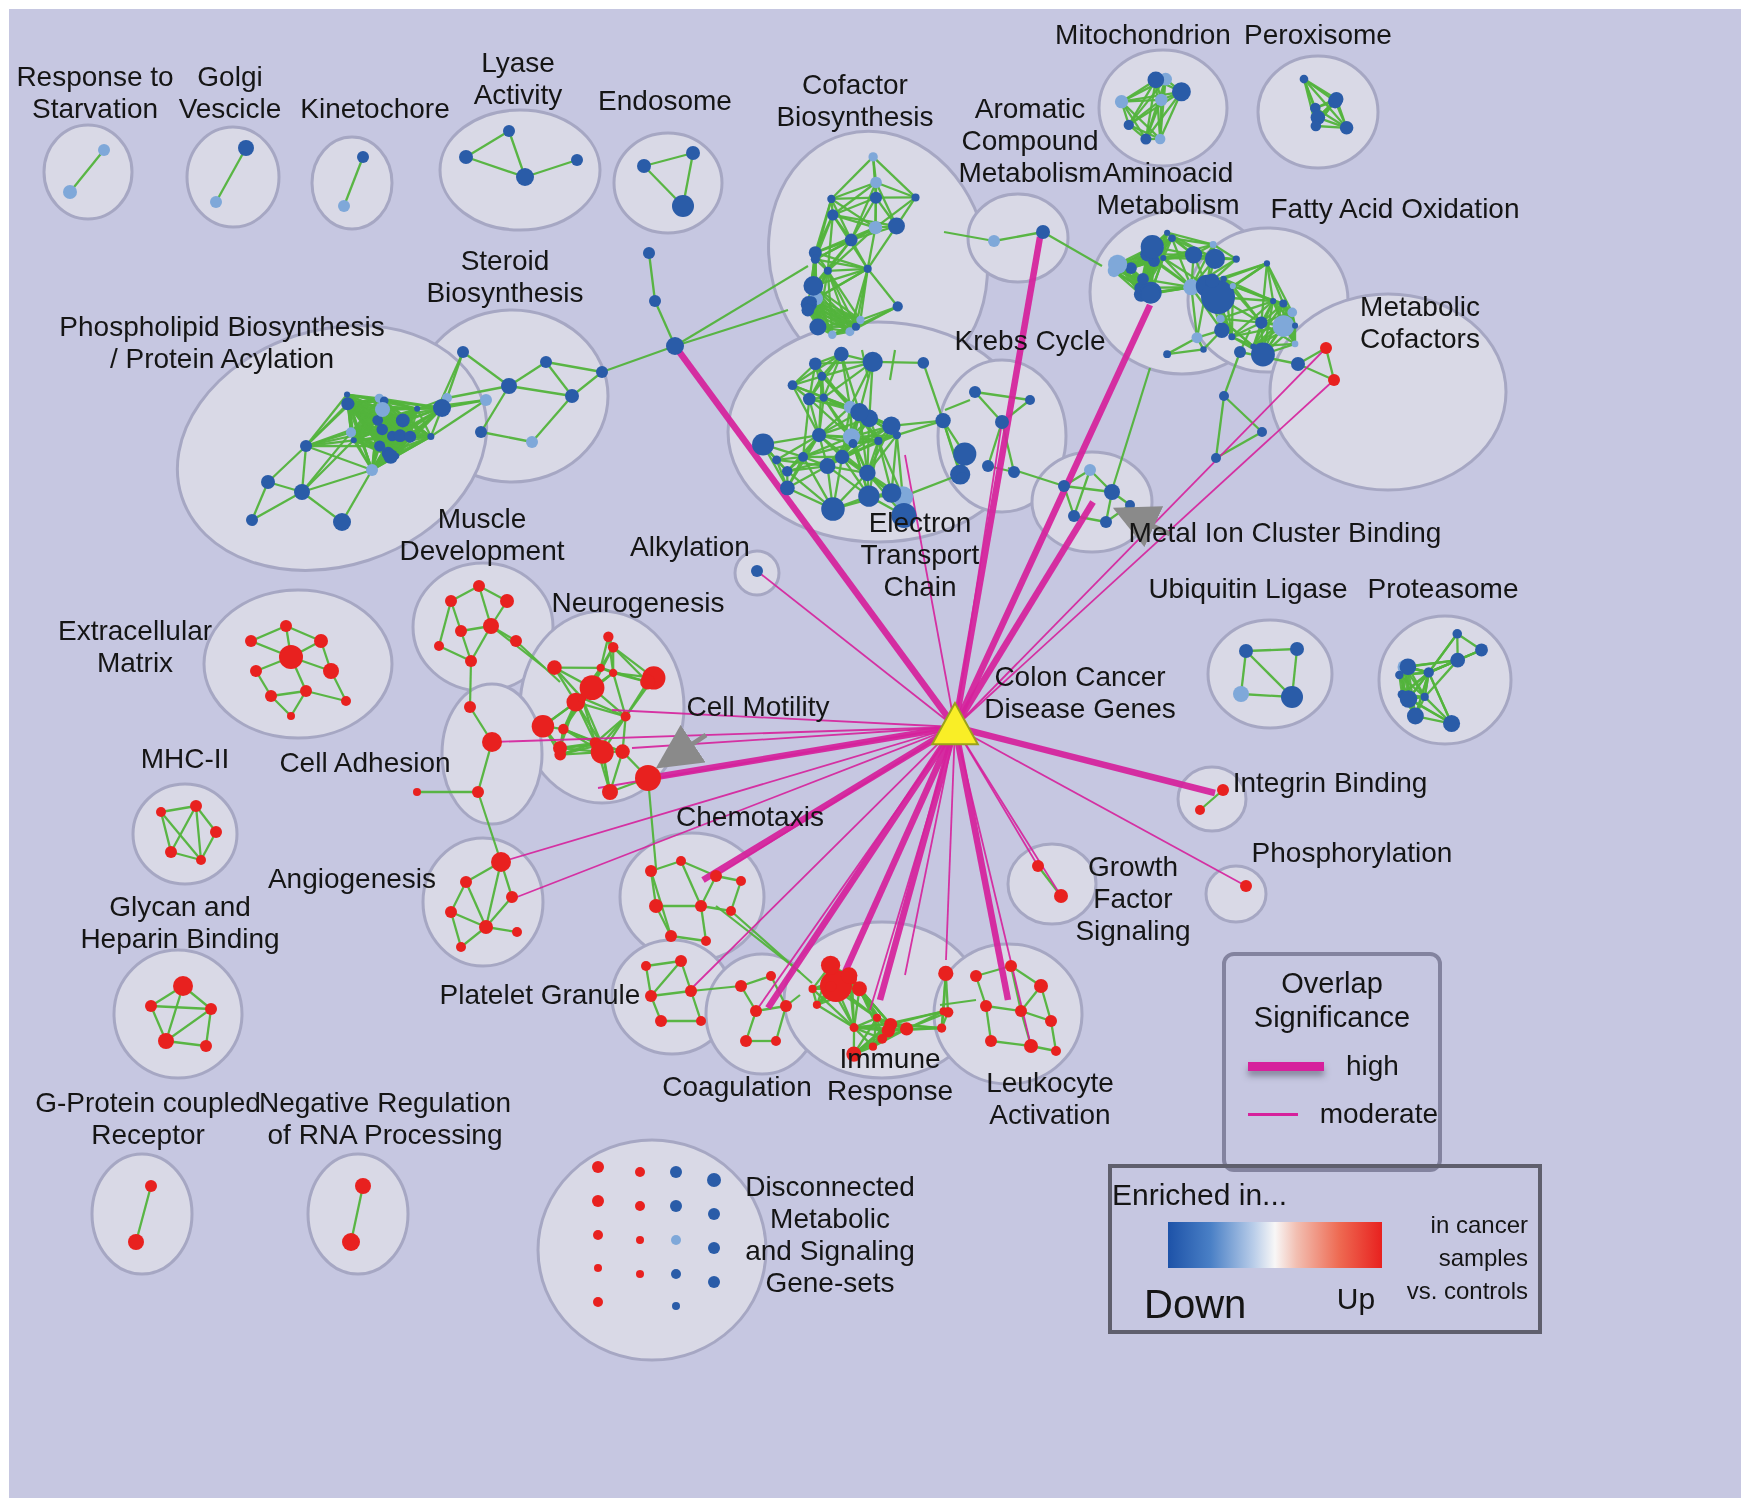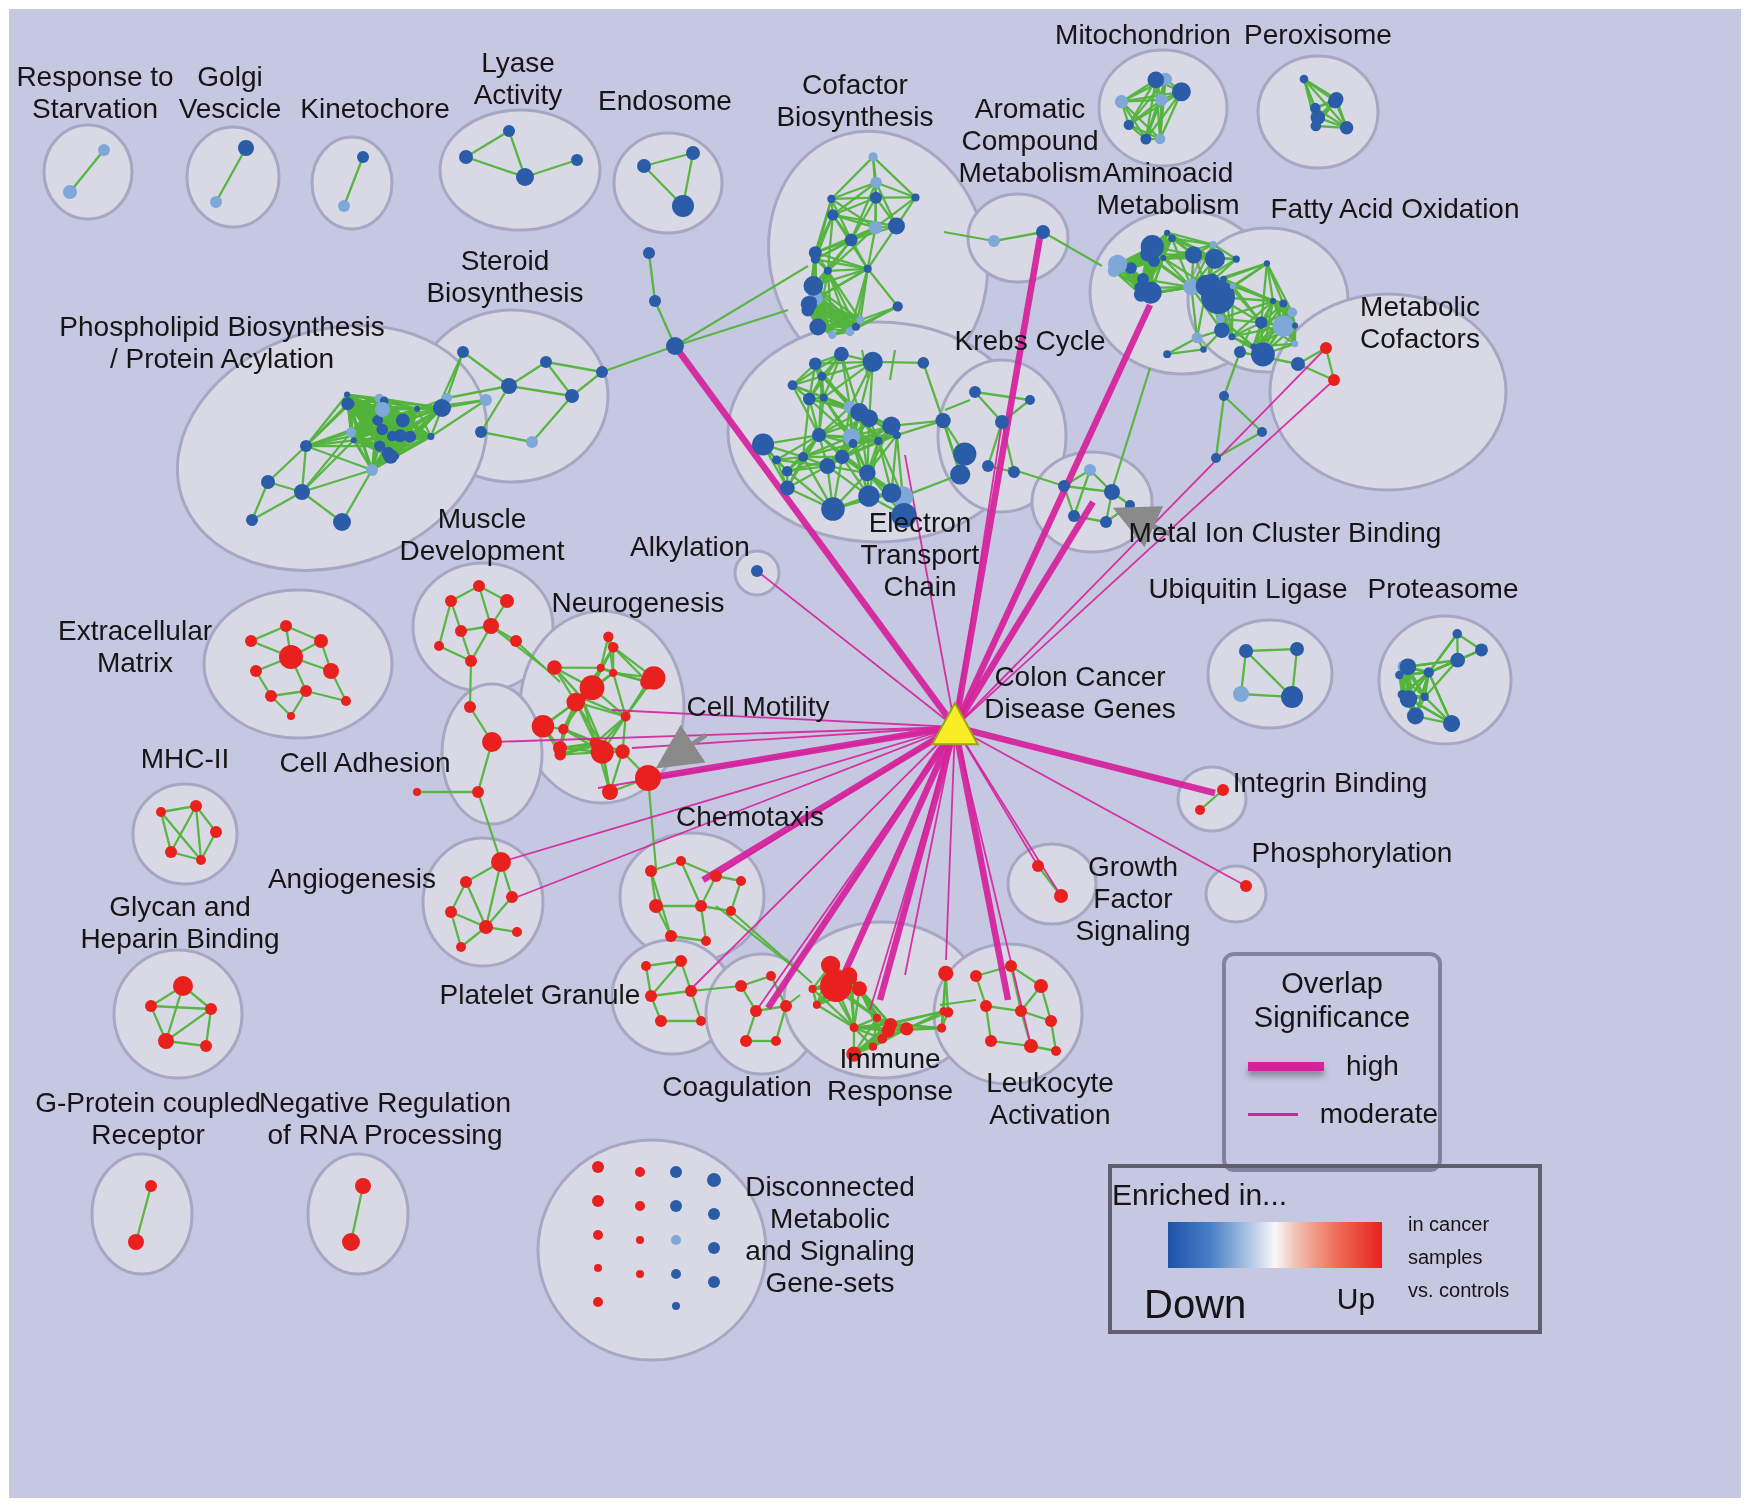--- a/index.html
+++ b/index.html
@@ -13,21 +13,21 @@
   .lg-row{display:flex;align-items:center;gap:22px;margin:16px 0 0 22px}
   .swatch-high{width:76px;height:9px;background:#d6219c;box-shadow:0 5px 6px rgba(70,70,90,.5)}
   .swatch-moderate{width:76px;height:3px;background:#d6219c}
   .lg-label{font-size:28px}
   .lg-enrich{left:1108px;top:1164px;width:434px;height:170px;border:4px solid #5f5f6d}
   .en-title{position:absolute;left:0;top:10px;width:330px;text-align:left;font-size:30px}
   .gradient-bar{position:absolute;left:56px;top:54px;width:214px;height:46px;
      background:linear-gradient(90deg,#1d52a8,#4a80c6 20%,#b9cde9 40%,#f8f7f7 50%,#f2bfb2 60%,#ee6a52 80%,#e8211f)}
   .en-down{position:absolute;left:32px;top:114px;font-size:40px}
   .en-up{position:absolute;left:214px;top:114px;width:60px;text-align:center;font-size:30px}
-  .en-caption{position:absolute;left:296px;top:40px;width:142px;text-align:left;font-size:20px;line-height:33px}
+  .en-caption{position:absolute;left:274px;top:40px;width:142px;text-align:right;font-size:24px;line-height:33px}
 </style>
 </head>
 <body>
 
 <div class="figure">
   <svg id="net" width="1750" height="1507" viewBox="0 0 1750 1507">
       <g>
         <ellipse cx="88" cy="172" rx="44" ry="47" fill="#d9d9e6" stroke="#a6a7c3" stroke-width="3"></ellipse>
         <ellipse cx="233" cy="177" rx="46" ry="50" fill="#d9d9e6" stroke="#a6a7c3" stroke-width="3"></ellipse>
         <ellipse cx="352" cy="183" rx="40" ry="46" fill="#d9d9e6" stroke="#a6a7c3" stroke-width="3"></ellipse>

